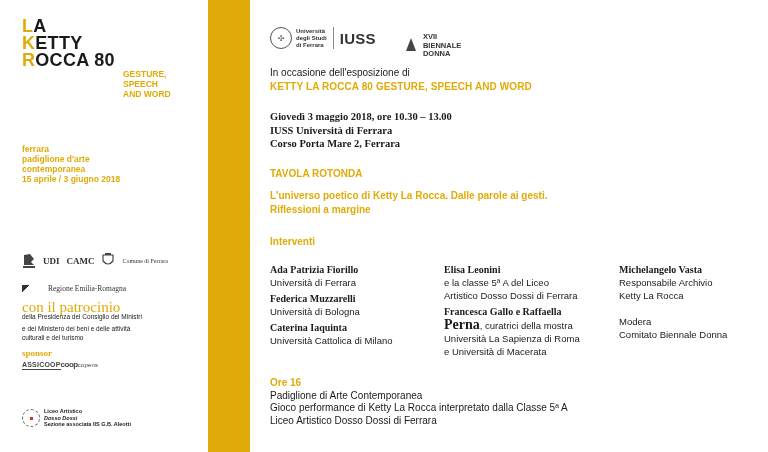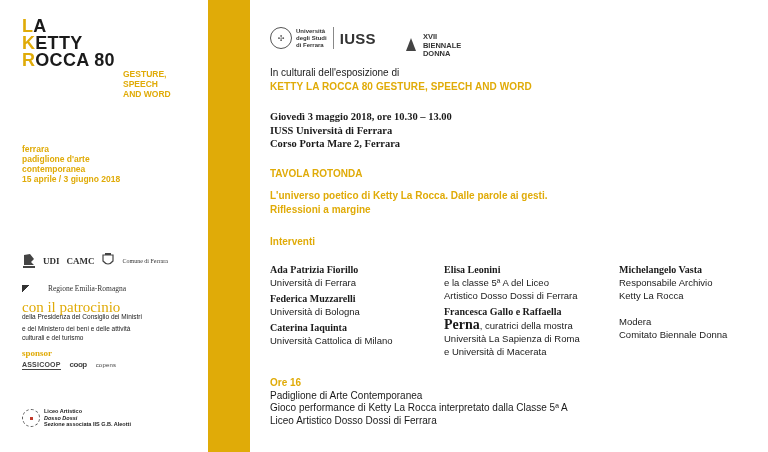--- a/index.html
+++ b/index.html
@@ -27,21 +27,21 @@
     .logo-icon { width: 14px; height: 16px; display: inline-block; }
     .regione { position: absolute; left: 22px; top: 284px; display: flex; align-items: center; gap: 18px; font-family: "Liberation Serif", serif; font-size: 7.5px; color: #333; }
     .regione .flag { width: 8px; height: 8px; background: linear-gradient(135deg, #333 50%, transparent 50%); }
 
     .patrocinio-label { position: absolute; left: 22px; top: 299px; font-family: "Liberation Serif", serif; font-size: 15px; color: #e0ab08; }
     .patrocinio { position: absolute; left: 22px; top: 312px; font-size: 6.5px; line-height: 9px; color: #1a1a1a; }
     .patrocinio span { display: block; }
     .patrocinio .gap { margin-top: 3px; }
 
     .sponsor-label { position: absolute; left: 22px; top: 348px; font-family: "Liberation Serif", serif; font-weight: bold; font-size: 9px; color: #e0ab08; }
-    .sponsors { position: absolute; left: 22px; top: 360px; display: flex; align-items: center; gap: 9px; }
+    .sponsors { position: absolute; left: 22px; top: 360px; display: flex; align-items: center; }
     .sp { font-size: 7px; color: #444; font-weight: bold; letter-spacing: 0.2px; border-bottom: 1.5px solid #444; padding-bottom: 1px; }
     .sp.coop { font-size: 8px; letter-spacing: -0.5px; border-bottom: none; }
     .sp.copens { font-weight: normal; font-size: 6px; border-bottom: none; }
 
     .liceo { position: absolute; left: 22px; top: 408px; display: flex; align-items: center; gap: 4px; }
     .liceo .globe { width: 18px; height: 18px; border: 1px dashed #555; border-radius: 50%; position: relative; }
     .liceo .globe::after { content: ""; position: absolute; left: 7px; top: 7px; width: 3px; height: 3px; background: #c0392b; }
     .liceo .txt { font-size: 5.5px; line-height: 6.5px; font-weight: bold; color: #222; }
     .liceo .txt span { display: block; }
     .liceo .txt .it { font-style: italic; }
@@ -169,21 +169,21 @@
     <span class="udi">
       <span class="udi-mark"></span>
       <span class="udi-txt">
         <span>XVII</span>
         <span>BIENNALE</span>
         <span>DONNA</span>
       </span>
     </span>
   </div>
 
-  <div class="occasion">In culturali dell'esposizione di</div>
+  <div class="occasion">In occasione dell'esposizione di</div>
   <div class="exhibit">KETTY LA ROCCA 80 GESTURE, SPEECH AND WORD</div>
 
   <div class="dateblock">
     <span>Giovedì 3 maggio 2018, ore 10.30 – 13.00</span>
     <span>IUSS Università di Ferrara</span>
     <span>Corso Porta Mare 2, Ferrara</span>
   </div>
 
   <div class="tavola">TAVOLA ROTONDA</div>
   <div class="tema">

